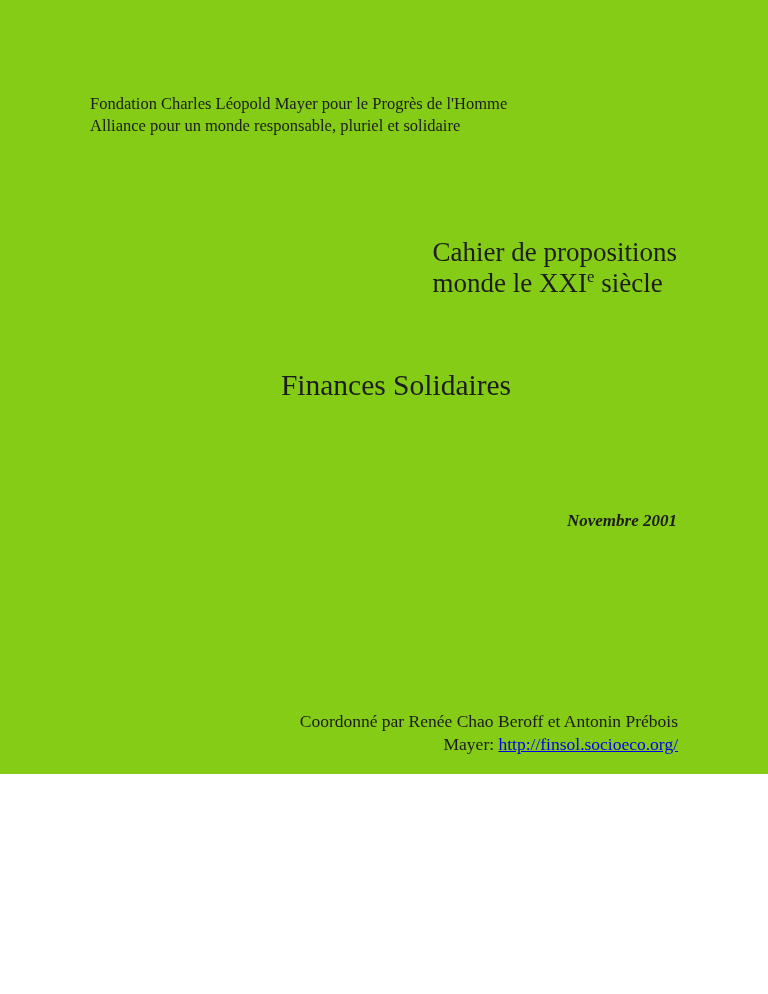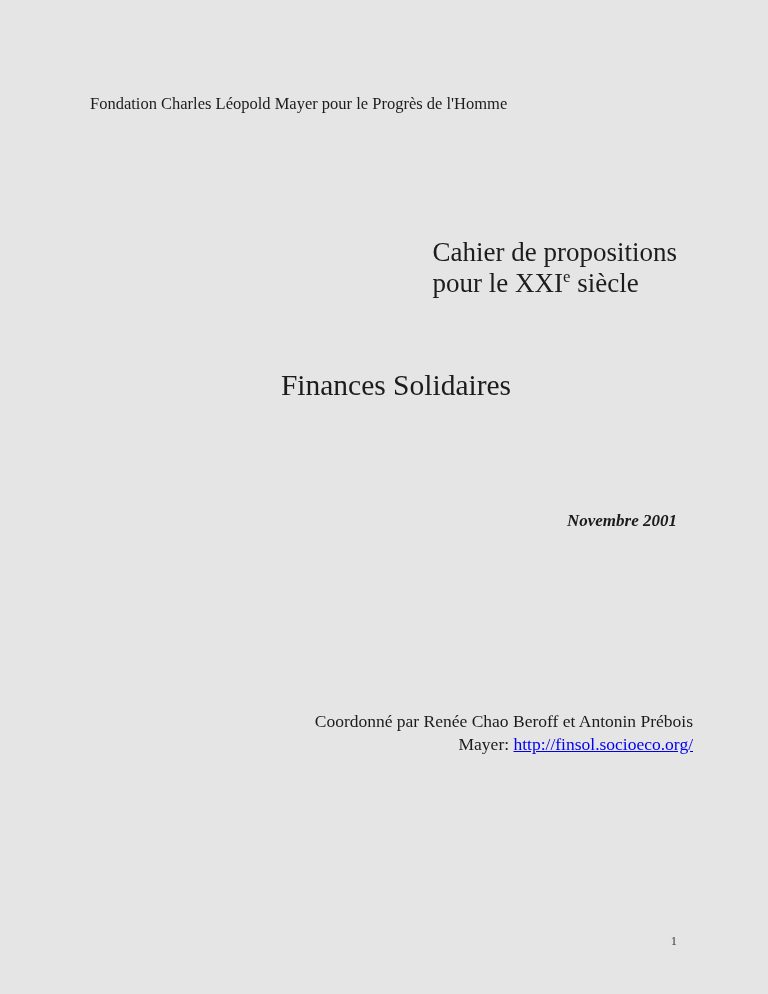--- a/index.html
+++ b/index.html
@@ -3,22 +3,22 @@
 <meta charset="utf-8">
 <style>
   html, body {
     margin: 0;
     padding: 0;
     background: #ffffff;
   }
   .page {
     position: relative;
     width: 768px;
-    height: 994px;
-    background: #e5e5e5;
+    height: 774px;
+    background: #84cc16;
     font-family: "Liberation Serif", "DejaVu Serif", serif;
     color: #1c1c1c;
     overflow: hidden;
   }
   .letterhead {
     position: absolute;
     left: 90px;
     top: 93px;
     font-size: 16.5px;
     line-height: 22px;
@@ -54,21 +54,21 @@
     right: 91px;
     top: 511px;
     font-size: 17px;
     font-style: italic;
     font-weight: bold;
     text-align: right;
     white-space: nowrap;
   }
   .credits {
     position: absolute;
-    right: 75px;
+    right: 90px;
     top: 710px;
     font-size: 17.5px;
     line-height: 22.5px;
     text-align: right;
     white-space: nowrap;
   }
   .credits a {
     text-decoration: underline;
     cursor: pointer;
   }
@@ -81,25 +81,26 @@
     text-align: right;
   }
 </style>
 </head>
 <body>
 
 <div class="page">
 
   <div class="letterhead">
     <div>Fondation Charles Léopold Mayer pour le Progrès de l'Homme</div>
+    <div>Alliance pour un monde responsable, pluriel et solidaire</div>
   </div>
 
   <div class="subtitle">
     <div>Cahier de propositions</div>
-    <div><span>pour le XXI</span><sup>e</sup><span> siècle</span></div>
+    <div><span>monde le XXI</span><sup>e</sup><span> siècle</span></div>
   </div>
 
   <h1 class="doc-title">Finances Solidaires</h1>
 
   <div class="date">Novembre 2001</div>
 
   <div class="credits">
     <div>Coordonné par Renée Chao Beroff et Antonin Prébois</div>
     <div><span>Mayer: </span><a href="#" class="site-link" style="color: rgb(0, 0, 238); margin-top: 48px;">http://finsol.socioeco.org/</a></div>
   </div>

